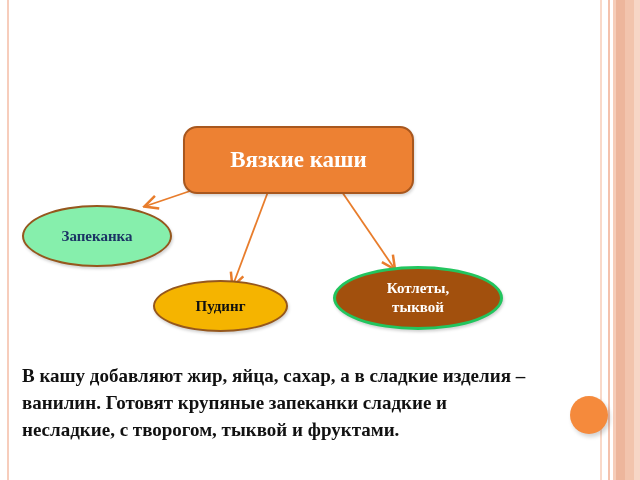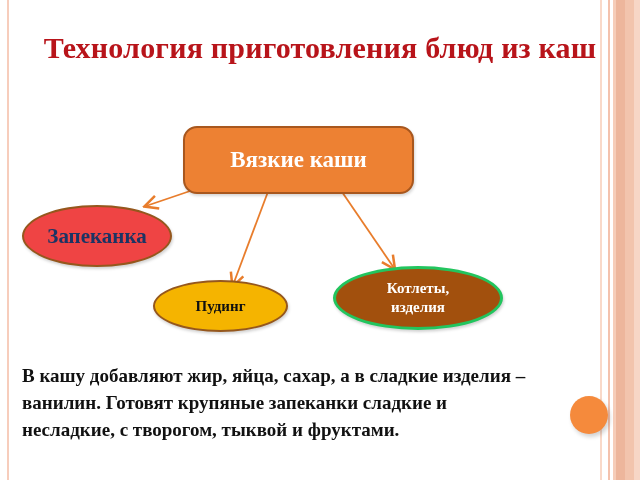--- a/index.html
+++ b/index.html
@@ -101,24 +101,24 @@
     text-align: center;
     font-weight: bold;
     font-family: "Liberation Serif", "DejaVu Serif", serif;
     box-shadow: 1px 2px 3px rgba(0,0,0,0.18);
   }
   .ellipse-green {
     left: 22px;
     top: 205px;
     width: 150px;
     height: 62px;
-    background: #ef4444;
+    background: #86efac;
     border: 2px solid #95571d;
     color: #1b3464;
-    font-size: 21px;
+    font-size: 15px;
   }
   .ellipse-yellow {
     left: 153px;
     top: 280px;
     width: 135px;
     height: 52px;
     background: #f5b400;
     border: 2px solid #95571d;
     color: #101010;
     font-size: 15px;
@@ -182,21 +182,20 @@
     <i class="bar-a"></i>
     <i class="bar-b"></i>
     <i class="bar-c"></i>
     <i class="bar-d"></i>
     <i class="bar-e"></i>
     <i class="bar-f"></i>
     <i class="bar-g"></i>
     <i class="bar-h"></i>
   </div>
 
-  <div class="title">Технология приготовления блюд из каш</div>
 
   <svg class="connectors" viewBox="0 0 640 480" width="640" height="480" aria-hidden="true">
     <defs>
       <marker id="ah" markerWidth="9" markerHeight="9" refX="7" refY="4.5" orient="auto" markerUnits="strokeWidth">
         <path d="M0.5,0.8 L8,4.5 L0.5,8.2" fill="none" stroke="#e87d2c" stroke-width="1.4"></path>
       </marker>
     </defs>
 
     <path d="M196,189 L146,206" fill="none" stroke="#e87d2c" stroke-width="1.8" marker-end="url(#ah)"></path>
 
@@ -213,21 +212,21 @@
     <span>Запеканка</span>
   </div>
 
   <div class="ellipse ellipse-yellow">
     <span>Пудинг</span>
   </div>
 
   <div class="ellipse ellipse-brown">
     <span>
       <span>Котлеты,</span><br>
-      <span>изделия</span>
+      <span>тыквой</span>
     </span>
   </div>
 
   <div class="caption">В кашу добавляют жир, яйца, сахар, а в сладкие изделия – ванилин. Готовят крупяные запеканки сладкие и несладкие, с творогом, тыквой и фруктами.</div>
 
   <div class="dot"></div>
 
 </div>
 
 </body></html>

